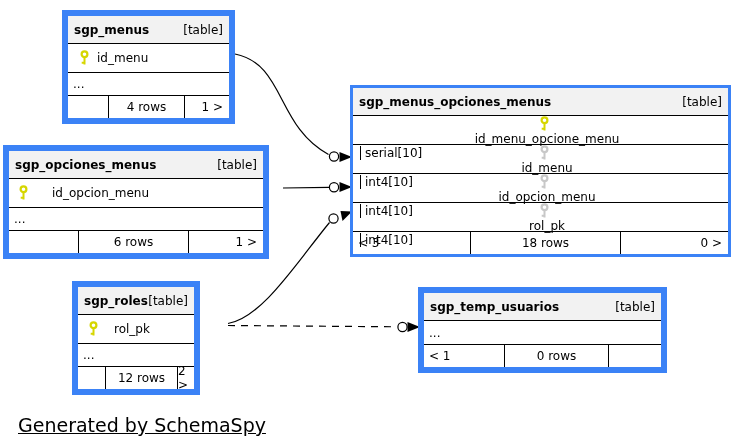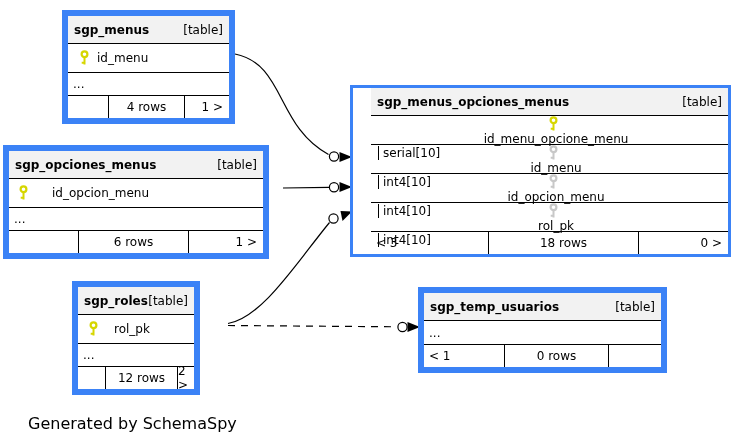--- a/index.html
+++ b/index.html
@@ -32,30 +32,30 @@
   .s1{border-right:1px solid #000;padding-left:5px;}
   .s2{border-right:1px solid #000;justify-content:center;}
   .s3{flex:1;justify-content:flex-end;padding-right:6px;}
   
   .t1{left:62px;top:10px;width:173px;}
   .t1 .row{padding-left:11px;} .t1 .cname{margin-left:7px;}
   .t1 .s1{width:41px;} .t1 .s2{width:76px;}
   .t2{left:3px;top:145px;width:266px;}
   .t2 .row{padding-left:9px;} .t2 .cname{margin-left:23px;}
   .t2 .s1{width:70px;} .t2 .s2{width:110px;}
-  .t3{left:350px;top:85px;width:381px;padding-left:18px;}
+  .t3{left:350px;top:85px;width:381px;}
   .t3 .row{padding-left:7px;flex-direction:column;} .t3 .cname{margin-left:6px;}
   .t3 .s1{width:118px;} .t3 .s2{width:150px;}
   .t4{left:72px;top:281px;width:128px;}
   .t4 .row{padding-left:10px;} .t4 .cname{margin-left:15px;}
   .t4 .s1{width:30px;} .t4 .s2{width:78px;}
   .t5{left:418px;top:287px;width:249px;}
   .t5 .dots{height:23px;}
   .t5 .s1{width:81px;} .t5 .s2{width:104px;}
-  .credit{position:absolute;left:28px;top:414px;font-size:16px;white-space:nowrap;}
+  .credit{position:absolute;left:18px;top:414px;font-size:19px;white-space:nowrap;text-decoration:underline;}
 </style>
 </head>
 <body>
 
 <div class="canvas">
 
   <svg class="edges" viewBox="0 0 753 443">
     <g stroke="#000" stroke-width="1.2" fill="none">
       <path d="M 235,54 C 285,64 276,126 328.5,154.5"></path>
       <circle cx="334" cy="156.5" r="4.6" fill="#fff"></circle>

